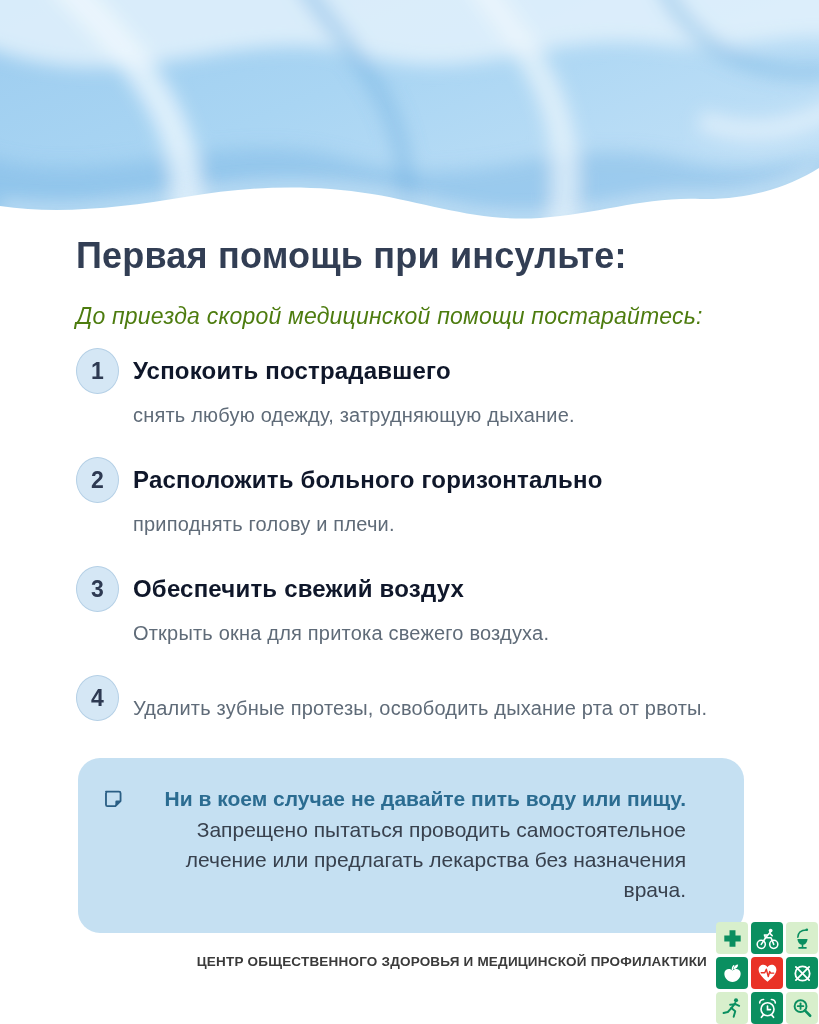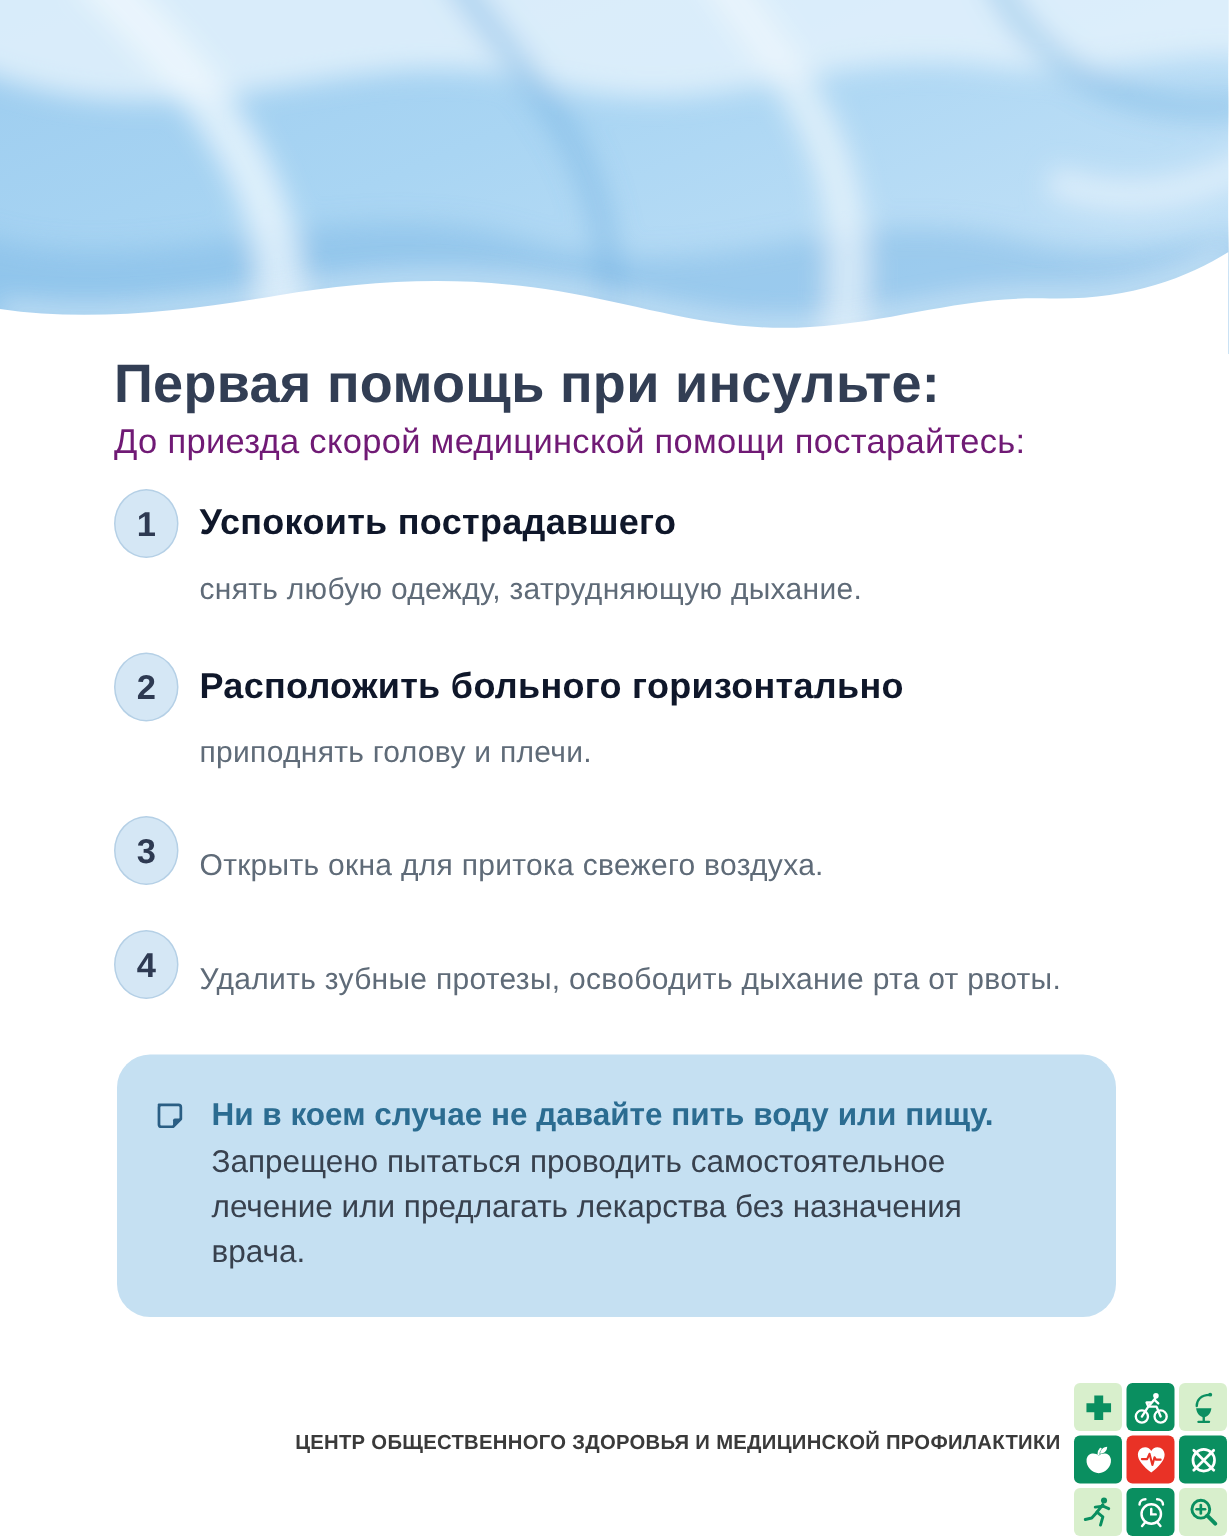--- a/index.html
+++ b/index.html
@@ -6,35 +6,35 @@
   body{width:819px;height:1024px;background:#fff;font-family:"Liberation Sans",sans-serif;overflow:hidden;}
   .page{position:relative;width:819px;height:840px;background:#fff;}
 
   
   .hero{position:absolute;top:0;left:0;width:819px;height:236px;}
   .hero svg{width:100%;height:100%;display:block;}
 
   
   .content{position:absolute;top:228px;left:0;width:819px;padding:0 75px 0 76px;box-sizing:border-box;}
   h1.title{margin:8px 0 0;font-size:36px;line-height:1.12;font-weight:700;color:#323e54;letter-spacing:.2px;}
-  p.subtitle{margin:5px 0 0;font-size:23px;color:#701a75;letter-spacing:.2px;}
+  p.subtitle{margin:27px 0 0;font-size:23px;color:#4d7c0f;letter-spacing:.2px;font-style:italic;}
 
   ol.steps{list-style:none;margin:21px 0 0;padding:0;}
   li.step{display:flex;align-items:flex-start;gap:14px;margin:0 0 33px;}
   .badge{flex:none;width:43px;height:46px;border-radius:50%;background:#d5e7f5;border:1px solid #b5d0e6;
          box-sizing:border-box;display:flex;align-items:center;justify-content:center;
          font-size:23px;font-weight:700;color:#2e3a52;margin-top:-3px;}
   .step-body{min-width:0;}
   .step-title{margin:6px 0 0;font-size:24px;font-weight:700;color:#0f172a;letter-spacing:.2px;}
   .step-desc{margin:19px 0 0;font-size:20px;color:#5f6b78;letter-spacing:.2px;}
 
   .callout{background:#c5e0f2;border-radius:22px;margin:37px 0 0 2px;padding:26px 28px 28px 23px;
            display:flex;gap:17px;align-items:flex-start;}
   .note-ic{flex:none;margin-top:3px;}
-  .callout p{margin:0;font-size:21px;line-height:1.44;max-width:545px;color:#38414e;}
+  .callout p{margin:0;font-size:21px;line-height:1.44;max-width:545px;color:#38414e;text-align:right;}
   .callout .hl{color:#2b6c91;font-weight:600;}
 
   
   .footer{position:absolute;top:922px;left:0;width:819px;box-sizing:border-box;padding:0 1px 0 0;
           display:flex;justify-content:flex-end;align-items:center;gap:9px;}
   .org{font-size:13.5px;font-weight:700;color:#3a3a3a;letter-spacing:.2px;margin:0 0 23px;white-space:nowrap;}
   .logo{display:grid;grid-template-columns:repeat(3,32px);grid-auto-rows:32px;gap:3px;}
   .tile{border-radius:4px;display:flex;align-items:center;justify-content:center;}
   .tile svg{width:25px;height:25px;display:block;}
 </style>
@@ -85,20 +85,21 @@
       <li class="step">
         <span class="badge">2</span>
         <div class="step-body">
           <h2 class="step-title">Расположить больного горизонтально</h2>
           <p class="step-desc">приподнять голову и плечи.</p>
         </div>
       </li>
       <li class="step">
         <span class="badge">3</span>
         <div class="step-body">
+          <h2 class="step-title">Обеспечить свежий воздух</h2>
           <p class="step-desc">Открыть окна для притока свежего воздуха.</p>
         </div>
       </li>
       <li class="step">
         <span class="badge">4</span>
         <div class="step-body">
           <p class="step-desc">Удалить зубные протезы, освободить дыхание рта от рвоты.</p>
         </div>
       </li>
     </ol>

